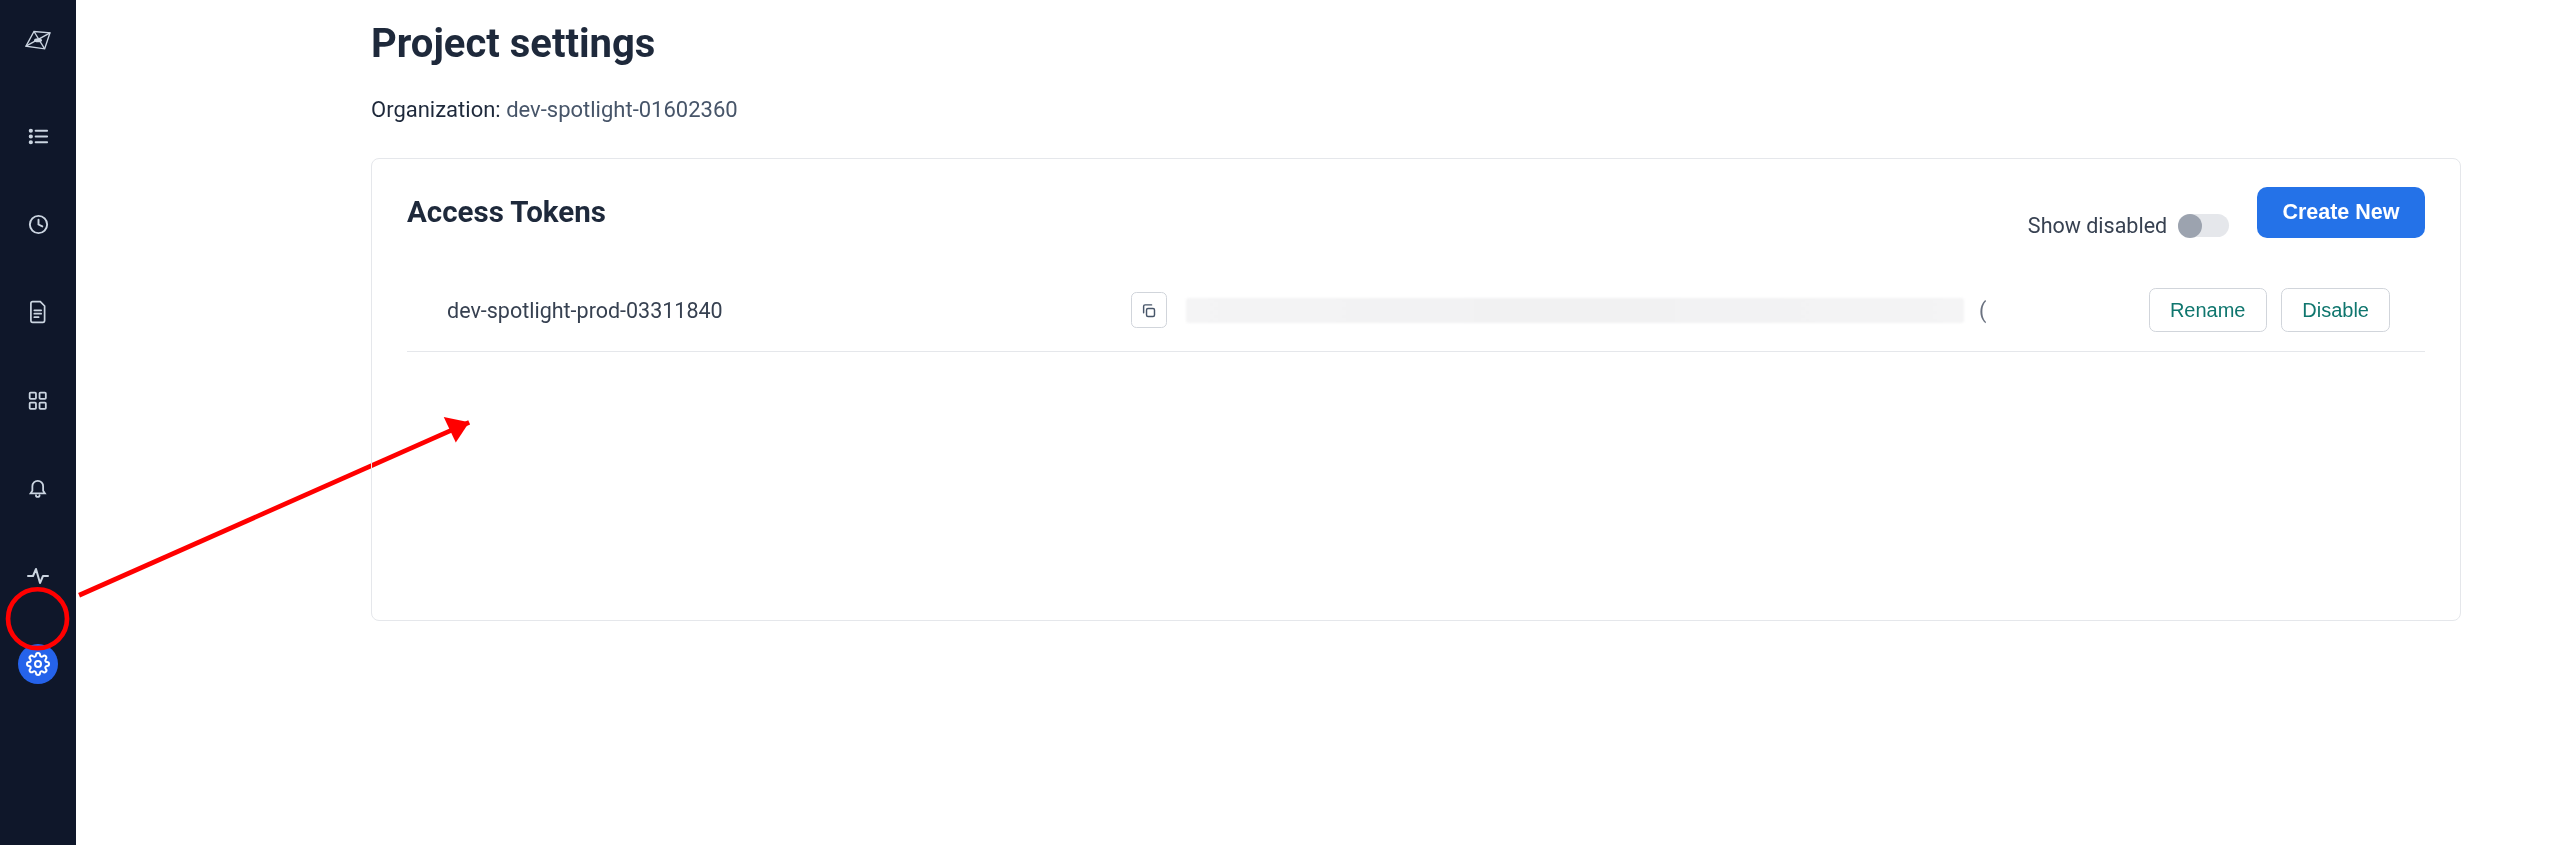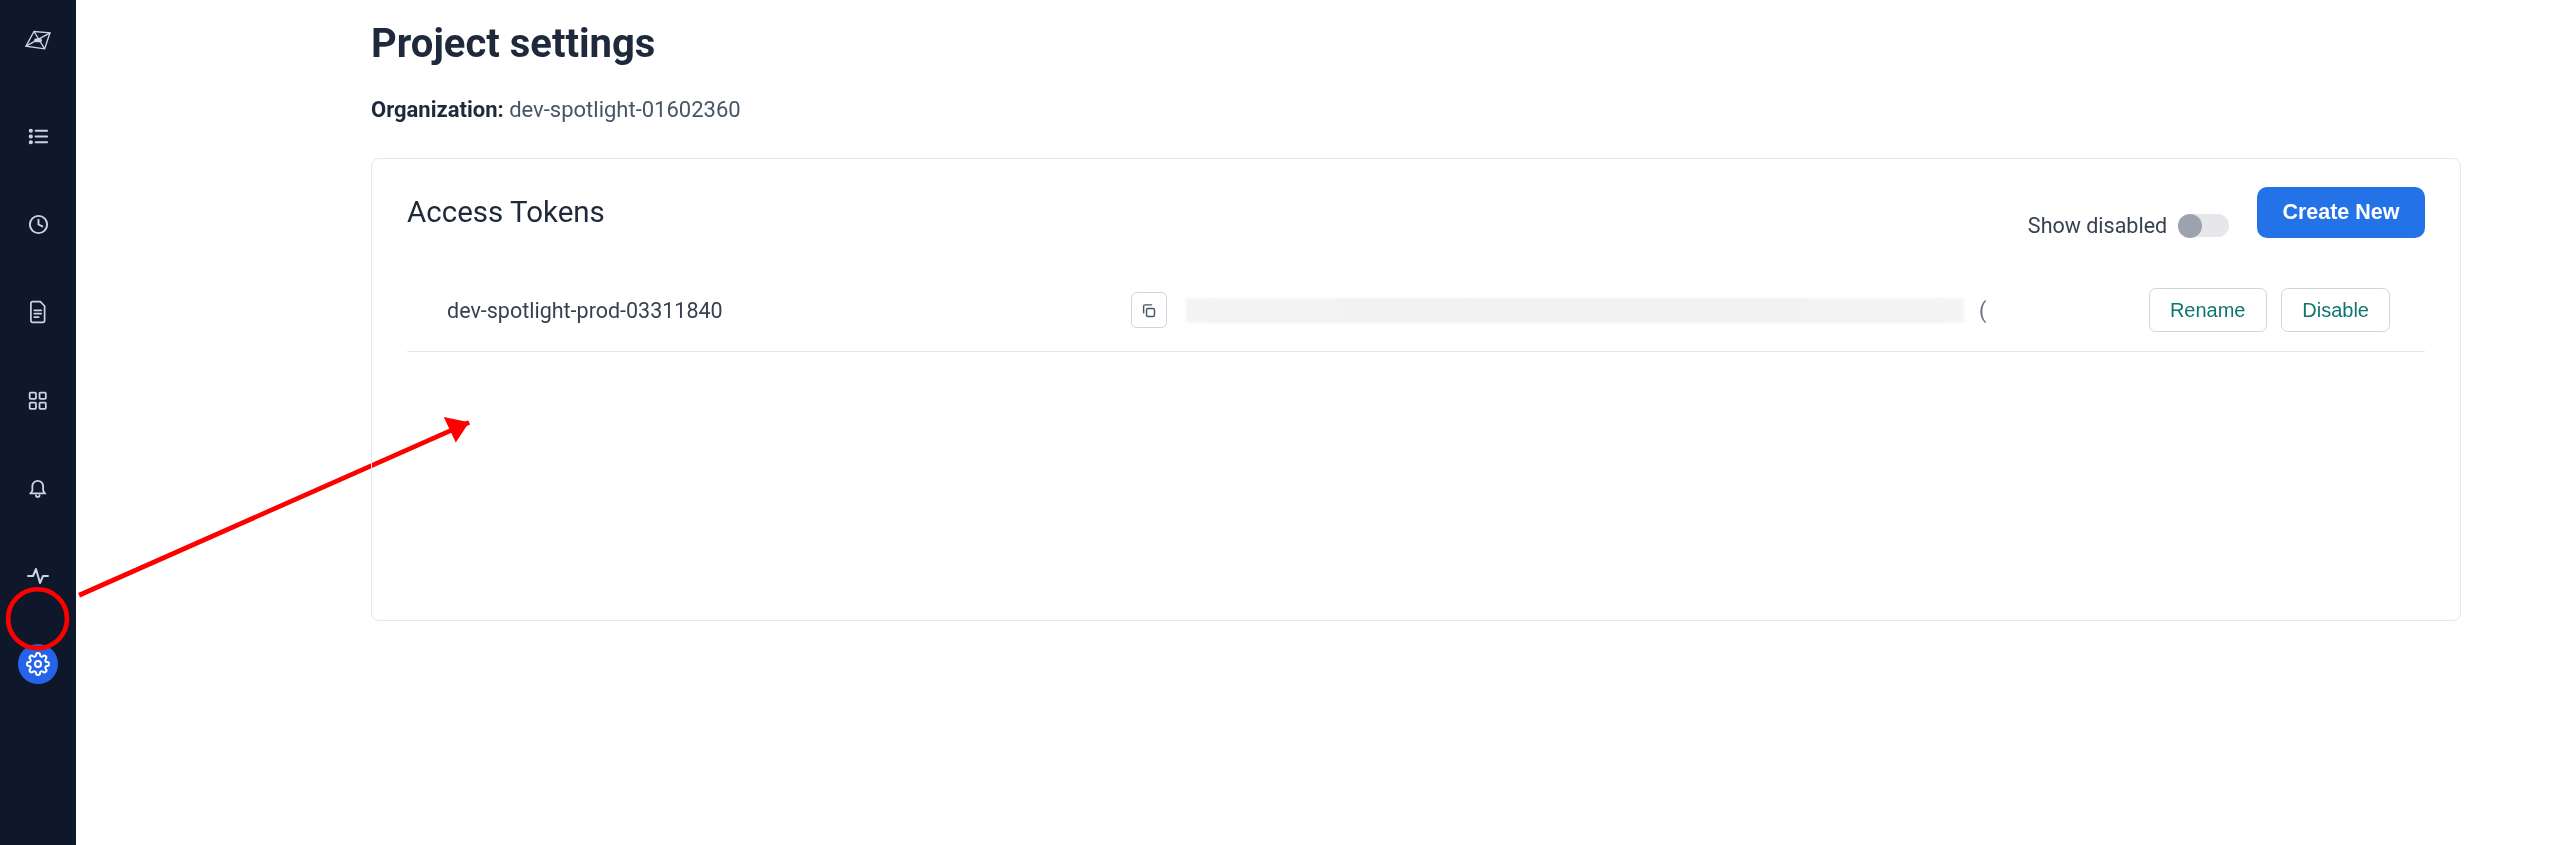--- a/index.html
+++ b/index.html
@@ -48,38 +48,38 @@
     font-size: 40px;
     font-weight: 700;
     color: #1e293b;
     margin-bottom: 25.5px;
   }
   .meta-line {
     font-size: 22px;
     color: #475569;
     line-height: 1.55;
   }
-  .meta-line .label { font-weight: 700; color: #1e293b; }
+  .meta-line .label { font-weight: 400; color: #1e293b; }
   .meta-block { margin-bottom: 31px; }
 
   .card {
     border: 0.7px solid #e5e7eb;
     border-radius: 8px;
     padding: 28px 35px 268px 35px;
     width: 2090px;
   }
   .card-head {
     display: flex;
     align-items: center;
     justify-content: space-between;
     margin-bottom: 31px;
   }
   .card-title {
     font-size: 29.5px;
-    font-weight: 400;
+    font-weight: 700;
     color: #1e293b;
   }
   .card-head-right {
     display: flex;
     align-items: flex-end;
     gap: 28px;
   }
   .toggle-wrap {
     display: flex;
     align-items: center;

